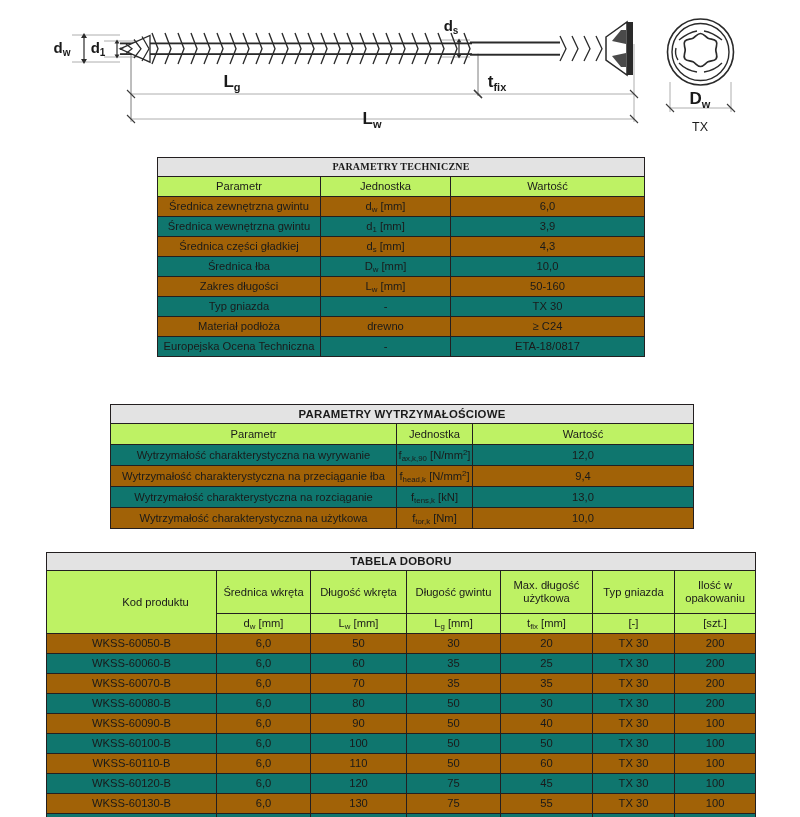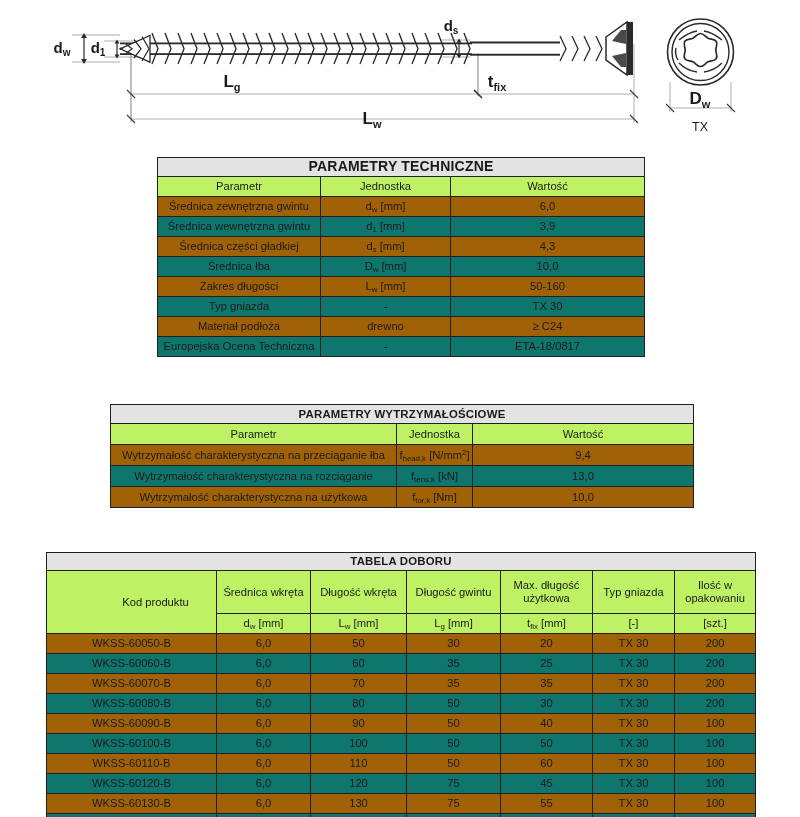--- a/index.html
+++ b/index.html
@@ -67,21 +67,21 @@
   }
 
   
   #table-tech {
     left: 157px;
     top: 157px;
     width: 487px;
     font-size: 11.2px;
   }
   #table-tech td { height: 19px; }
-  #table-tech .t-title td { height: 18px; font-size: 14px; }
+  #table-tech .t-title td { height: 18px; font-size: 10px; font-family: Liberation Serif, serif; }
 
   
   #table-strength {
     left: 110px;
     top: 404px;
     width: 583px;
     font-size: 11.2px;
   }
   #table-strength td { height: 20px; }
   #table-strength .t-title td { height: 18px; font-size: 11.4px; margin-top: 12px; }
@@ -343,20 +343,25 @@
   <tbody>
     <tr class="t-title">
       <td colspan="3">PARAMETRY WYTRZYMAŁOŚCIOWE</td>
     </tr>
     <tr class="t-head">
       <td>Parametr</td>
       <td>Jednostka</td>
       <td>Wartość</td>
     </tr>
 
+    <tr class="row-dark">
+      <td>Wytrzymałość charakterystyczna na wyrywanie</td>
+      <td><span>f</span><sub>ax,k,90</sub><span> [N/mm</span><sup>2</sup><span>]</span></td>
+      <td>12,0</td>
+    </tr>
     <tr class="row-light">
       <td>Wytrzymałość charakterystyczna na przeciąganie łba</td>
       <td><span>f</span><sub>head,k</sub><span> [N/mm</span><sup>2</sup><span>]</span></td>
       <td>9,4</td>
     </tr>
     <tr class="row-dark">
       <td>Wytrzymałość charakterystyczna na rozciąganie</td>
       <td><span>f</span><sub>tens,k</sub><span> [kN]</span></td>
       <td>13,0</td>
     </tr>

